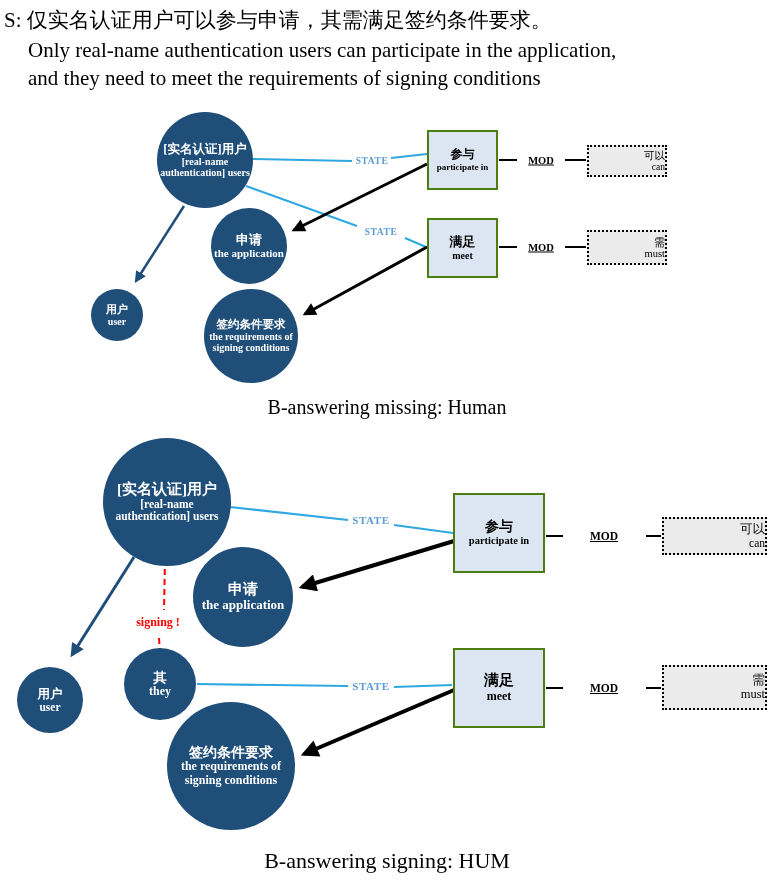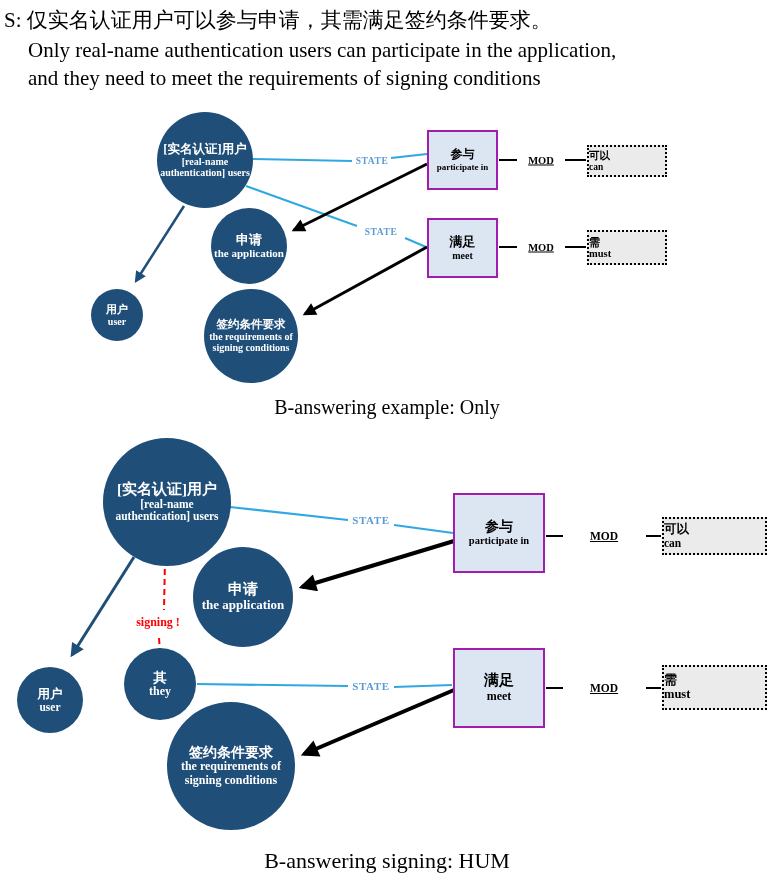--- a/index.html
+++ b/index.html
@@ -6,26 +6,26 @@
   .canvas{position:relative;width:774px;height:882px;background:#fff;overflow:hidden;
           font-family:"Liberation Serif","DejaVu Serif",serif;}
   .sentence-zh{position:absolute;left:4px;top:6px;font-size:21px;color:#000;white-space:nowrap;text-align:center;}
   .sentence-en{position:absolute;left:28px;top:36px;font-size:21px;color:#000;line-height:28px;}
   .sentence-en span{display:block;}
   svg.edges{position:absolute;left:0;top:0;pointer-events:none;}
   .node{position:absolute;border-radius:50%;background:var(--node-fill,#1f4e79);color:#fff;
         display:flex;flex-direction:column;align-items:center;justify-content:center;
         text-align:center;font-weight:bold;line-height:1.12;padding:2px;box-sizing:border-box;}
   .node span{display:block;}
-  .pred{position:absolute;background:var(--pred-fill,#dbe6f2);border:2px solid #a21caf;
+  .pred{position:absolute;background:var(--pred-fill,#dbe6f2);border:2px solid #4d7c0f;
         display:flex;flex-direction:column;align-items:center;justify-content:center;
         text-align:center;font-weight:bold;color:#000;line-height:1.15;box-sizing:border-box;}
   .modbox{position:absolute;background:var(--mod-fill,#ebebeb);border:2px dotted #000;
-        display:flex;flex-direction:column;align-items:flex-start;justify-content:center;
-        text-align:center;font-weight:bold;color:#000;line-height:1.1;box-sizing:border-box;}
+        display:flex;flex-direction:column;align-items:flex-end;justify-content:center;
+        text-align:center;font-weight:normal;color:#000;line-height:1.1;box-sizing:border-box;}
   .state-label{position:absolute;transform:translate(-50%,-50%);color:var(--state-text,#5b9bd5);
         font-weight:bold;letter-spacing:0.6px;white-space:nowrap;}
   .mod-label{position:absolute;transform:translate(-50%,-50%);color:#000;font-weight:bold;
         text-decoration:underline;white-space:nowrap;}
   .missing-label{position:absolute;color:var(--missing-red,#ff0000);font-weight:bold;
         font-size:12px;white-space:nowrap;}
   .caption{position:absolute;left:0;width:774px;text-align:center;color:#000;}
 </style>
 </head>
 <body>
@@ -113,21 +113,21 @@
   <div class="modbox" style="left:587px;top:230px;width:80px;height:35px;">
     <span style="font-size:11px;">需</span>
     <span style="font-size:10.5px;">must</span>
   </div>
 
   <div class="state-label" style="left:372px;top:161px;font-size:9.5px;">STATE</div>
   <div class="state-label" style="left:381px;top:232px;font-size:9.5px;">STATE</div>
   <div class="mod-label" style="left:541px;top:160px;font-size:10.5px;">MOD</div>
   <div class="mod-label" style="left:541px;top:247px;font-size:10.5px;">MOD</div>
 
-  <div class="caption" style="top:396px;font-size:20px;">B-answering example: Only</div>
+  <div class="caption" style="top:396px;font-size:20px;">B-answering missing: Human</div>
 
   <div class="node" style="left:103px;top:438px;width:128px;height:128px;">
     <span style="font-size:15px;">[实名认证]用户</span>
     <span style="font-size:11.5px;">[real-name authentication] users</span>
   </div>
 
   <div class="node" style="left:193px;top:547px;width:100px;height:100px;">
     <span style="font-size:15px;">申请</span>
     <span style="font-size:13px;">the application</span>
   </div>

